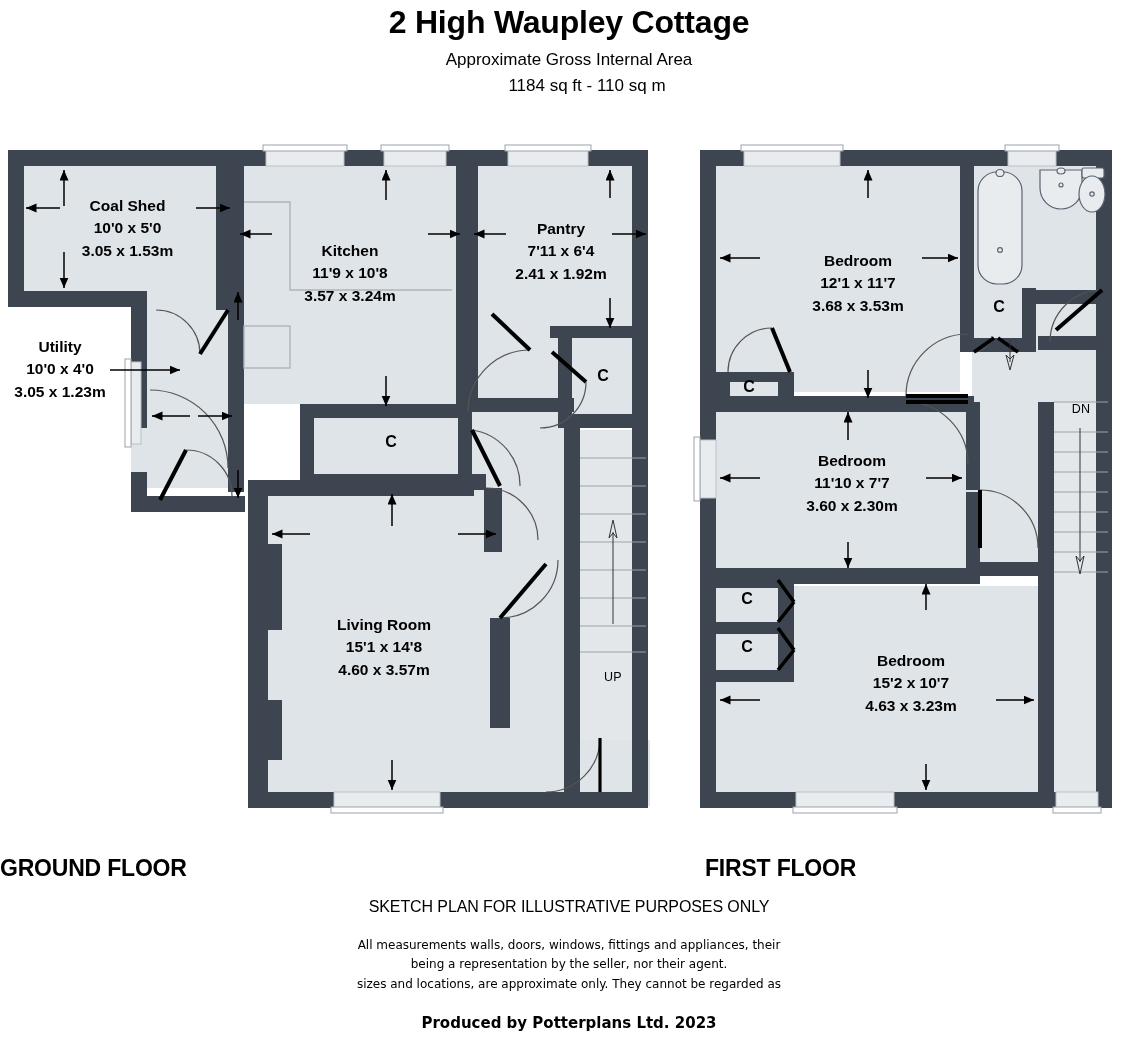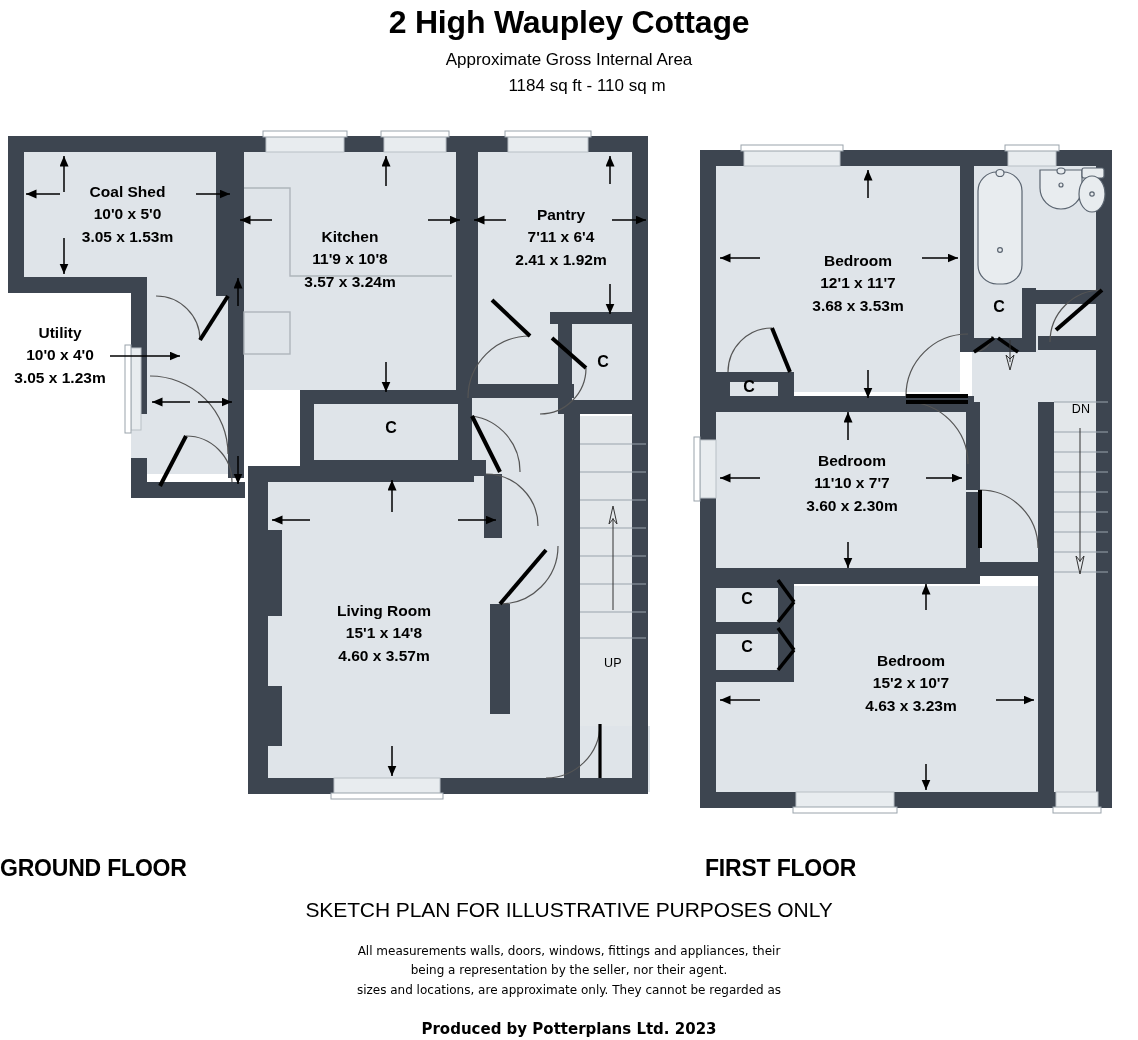--- a/index.html
+++ b/index.html
@@ -16,21 +16,21 @@
   .header{position:absolute;left:0;top:0;width:1138px;text-align:center;}
   .title{
     font-size:32px;font-weight:bold;letter-spacing:-0.2px;
     margin-top:4px;line-height:1.18;
   }
   .sub1{font-size:17px;margin-top:8px;line-height:1.2;}
   .sub2{font-size:17px;margin-top:6px;line-height:1.2;padding-left:36px;}
 
   
   .floor{position:absolute;}
-  #ground-floor{left:0;top:126px;width:680px;height:700px;}
+  #ground-floor{left:0;top:140px;width:680px;height:700px;}
   #first-floor{left:690px;top:140px;width:440px;height:700px;}
 
   .floor svg{display:block;}
 
   
   .rlabel{
     position:absolute;
     text-align:center;
     font-size:15.5px;font-weight:bold;
     line-height:1.45;
@@ -51,21 +51,21 @@
 
   
   .floorcap{
     position:absolute;font-size:23px;font-weight:bold;letter-spacing:-0.2px;
   }
   #cap-ground{left:0px;top:855px;}
   #cap-first{left:705px;top:855px;}
 
   
   .footer{position:absolute;left:0;top:898px;width:1138px;text-align:center;}
-  .sketchline{font-size:21px;letter-spacing:-0.1px;}
+  .sketchline{font-size:16px;letter-spacing:-0.1px;}
   .disclaim{font-size:12px;line-height:1.62;margin-top:20px;font-family:"DejaVu Sans", sans-serif;}
   .produced{font-size:15px;font-weight:bold;margin-top:20px;font-family:"DejaVu Sans", sans-serif;}
 </style>
 </head>
 <body>
 
 <div class="page">
 
   <div class="header">
     <div class="title">2 High Waupley Cottage</div>

